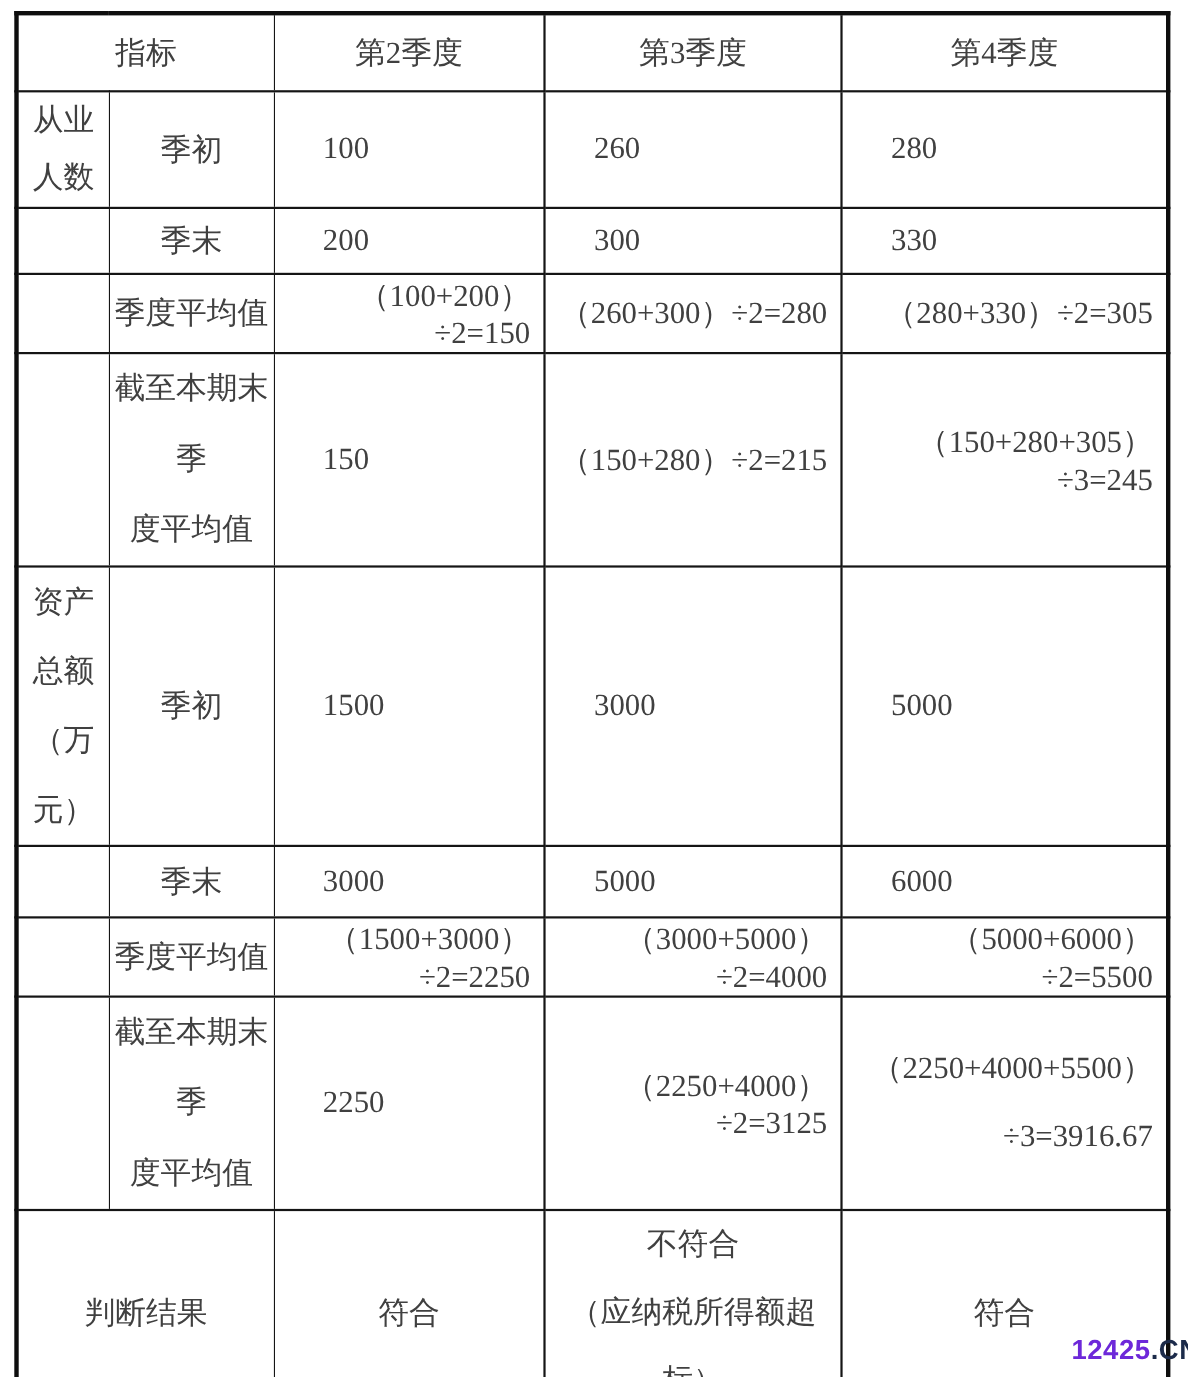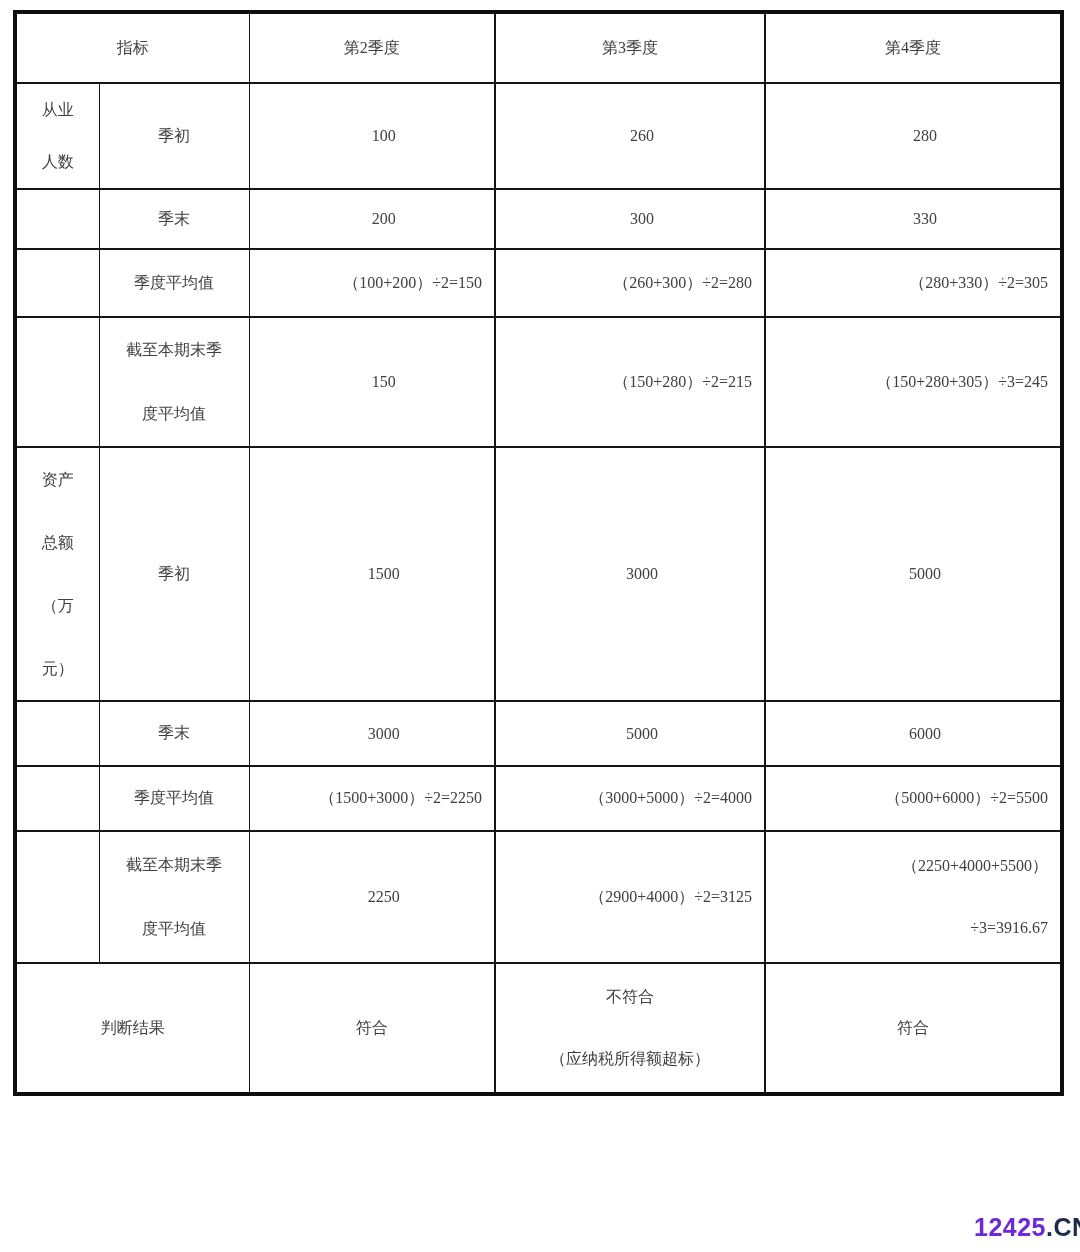--- a/index.html
+++ b/index.html
@@ -17,33 +17,33 @@
     position: absolute;
     left: 13px;
     top: 10px;
     width: 1047px;
     border-collapse: collapse;
     table-layout: fixed;
     border: 4px solid #0e0e0e;
   }
   td {
     border: 2px solid #151515;
-    font-size: 16px;
+    font-size: 28px;
     color: #404040;
     vertical-align: middle;
     background: #ffffff;
     overflow: hidden;
   }
   
   td.c0 { border-right-width: 1px; }
   td.c1 { border-left-width: 1px;  border-right-width: 1px; margin-top: 32px; }
   td.c2 { border-left-width: 1px; }
   
   .lbl  { text-align: center; }
-  .num  { text-align: center; padding-right: 20px; padding-left: 44px; }
+  .num  { text-align: left; padding-right: 20px; padding-left: 44px; }
   .formula { text-align: right; padding-right: 12px; margin-top: 20px; }
   
   .ml span      { display: block; line-height: 64px; }
   .ml-tight span{ display: block; line-height: 52px; }
   .ml-group span{ display: block; line-height: 63px; text-align: center; }
   .ml-62 span   { display: block; line-height: 62px; font-family: Liberation Serif, serif; }
   
   .watermark {
     position: absolute;
     left: 974px;
@@ -145,21 +145,21 @@
       <td class="formula">（5000+6000）÷2=5500</td>
     </tr>
 
     <tr style="height:132px">
       <td class="c0"></td>
       <td class="lbl ml c1">
         <span>截至本期末季</span>
         <span>度平均值</span>
       </td>
       <td class="num c2">2250</td>
-      <td class="formula">（2900+4000）÷2=3125</td>
+      <td class="formula">（2250+4000）÷2=3125</td>
       <td class="formula ml-62">
         <span>（2250+4000+5500）</span>
         <span>÷3=3916.67</span>
       </td>
     </tr>
 
 
     <tr style="height:131px">
       <td colspan="2" class="lbl c0">判断结果</td>
       <td class="lbl c2">符合</td>

